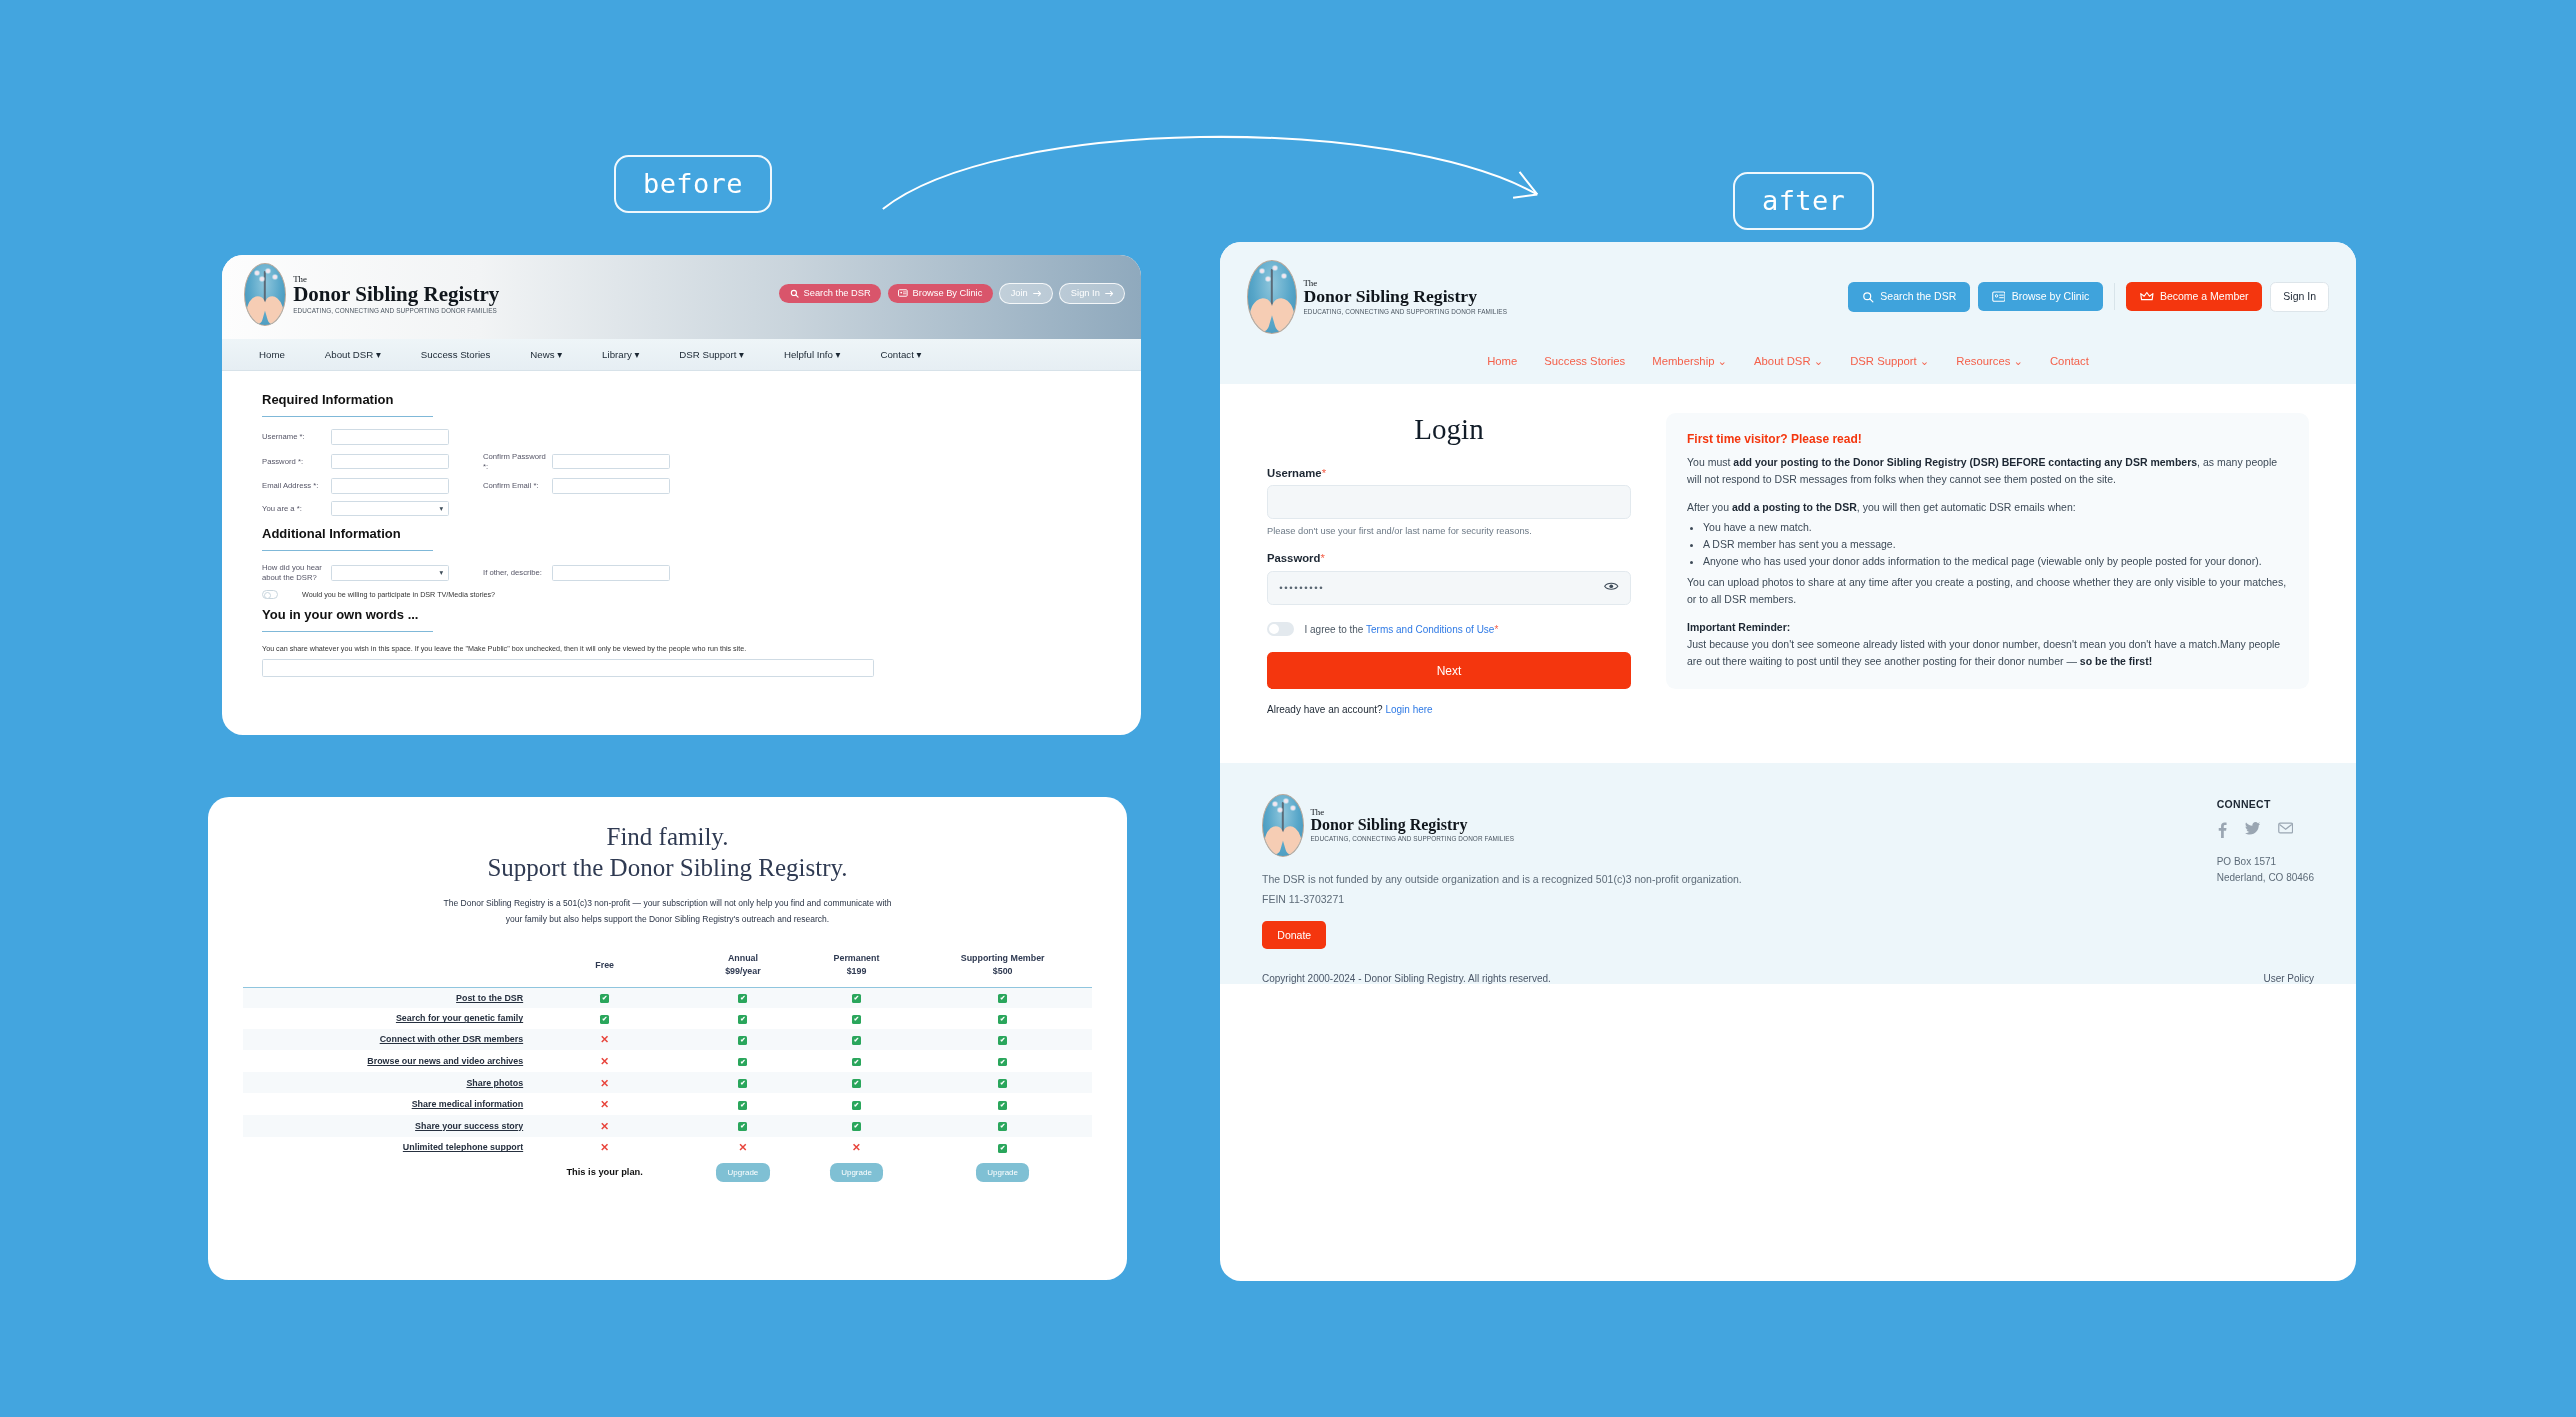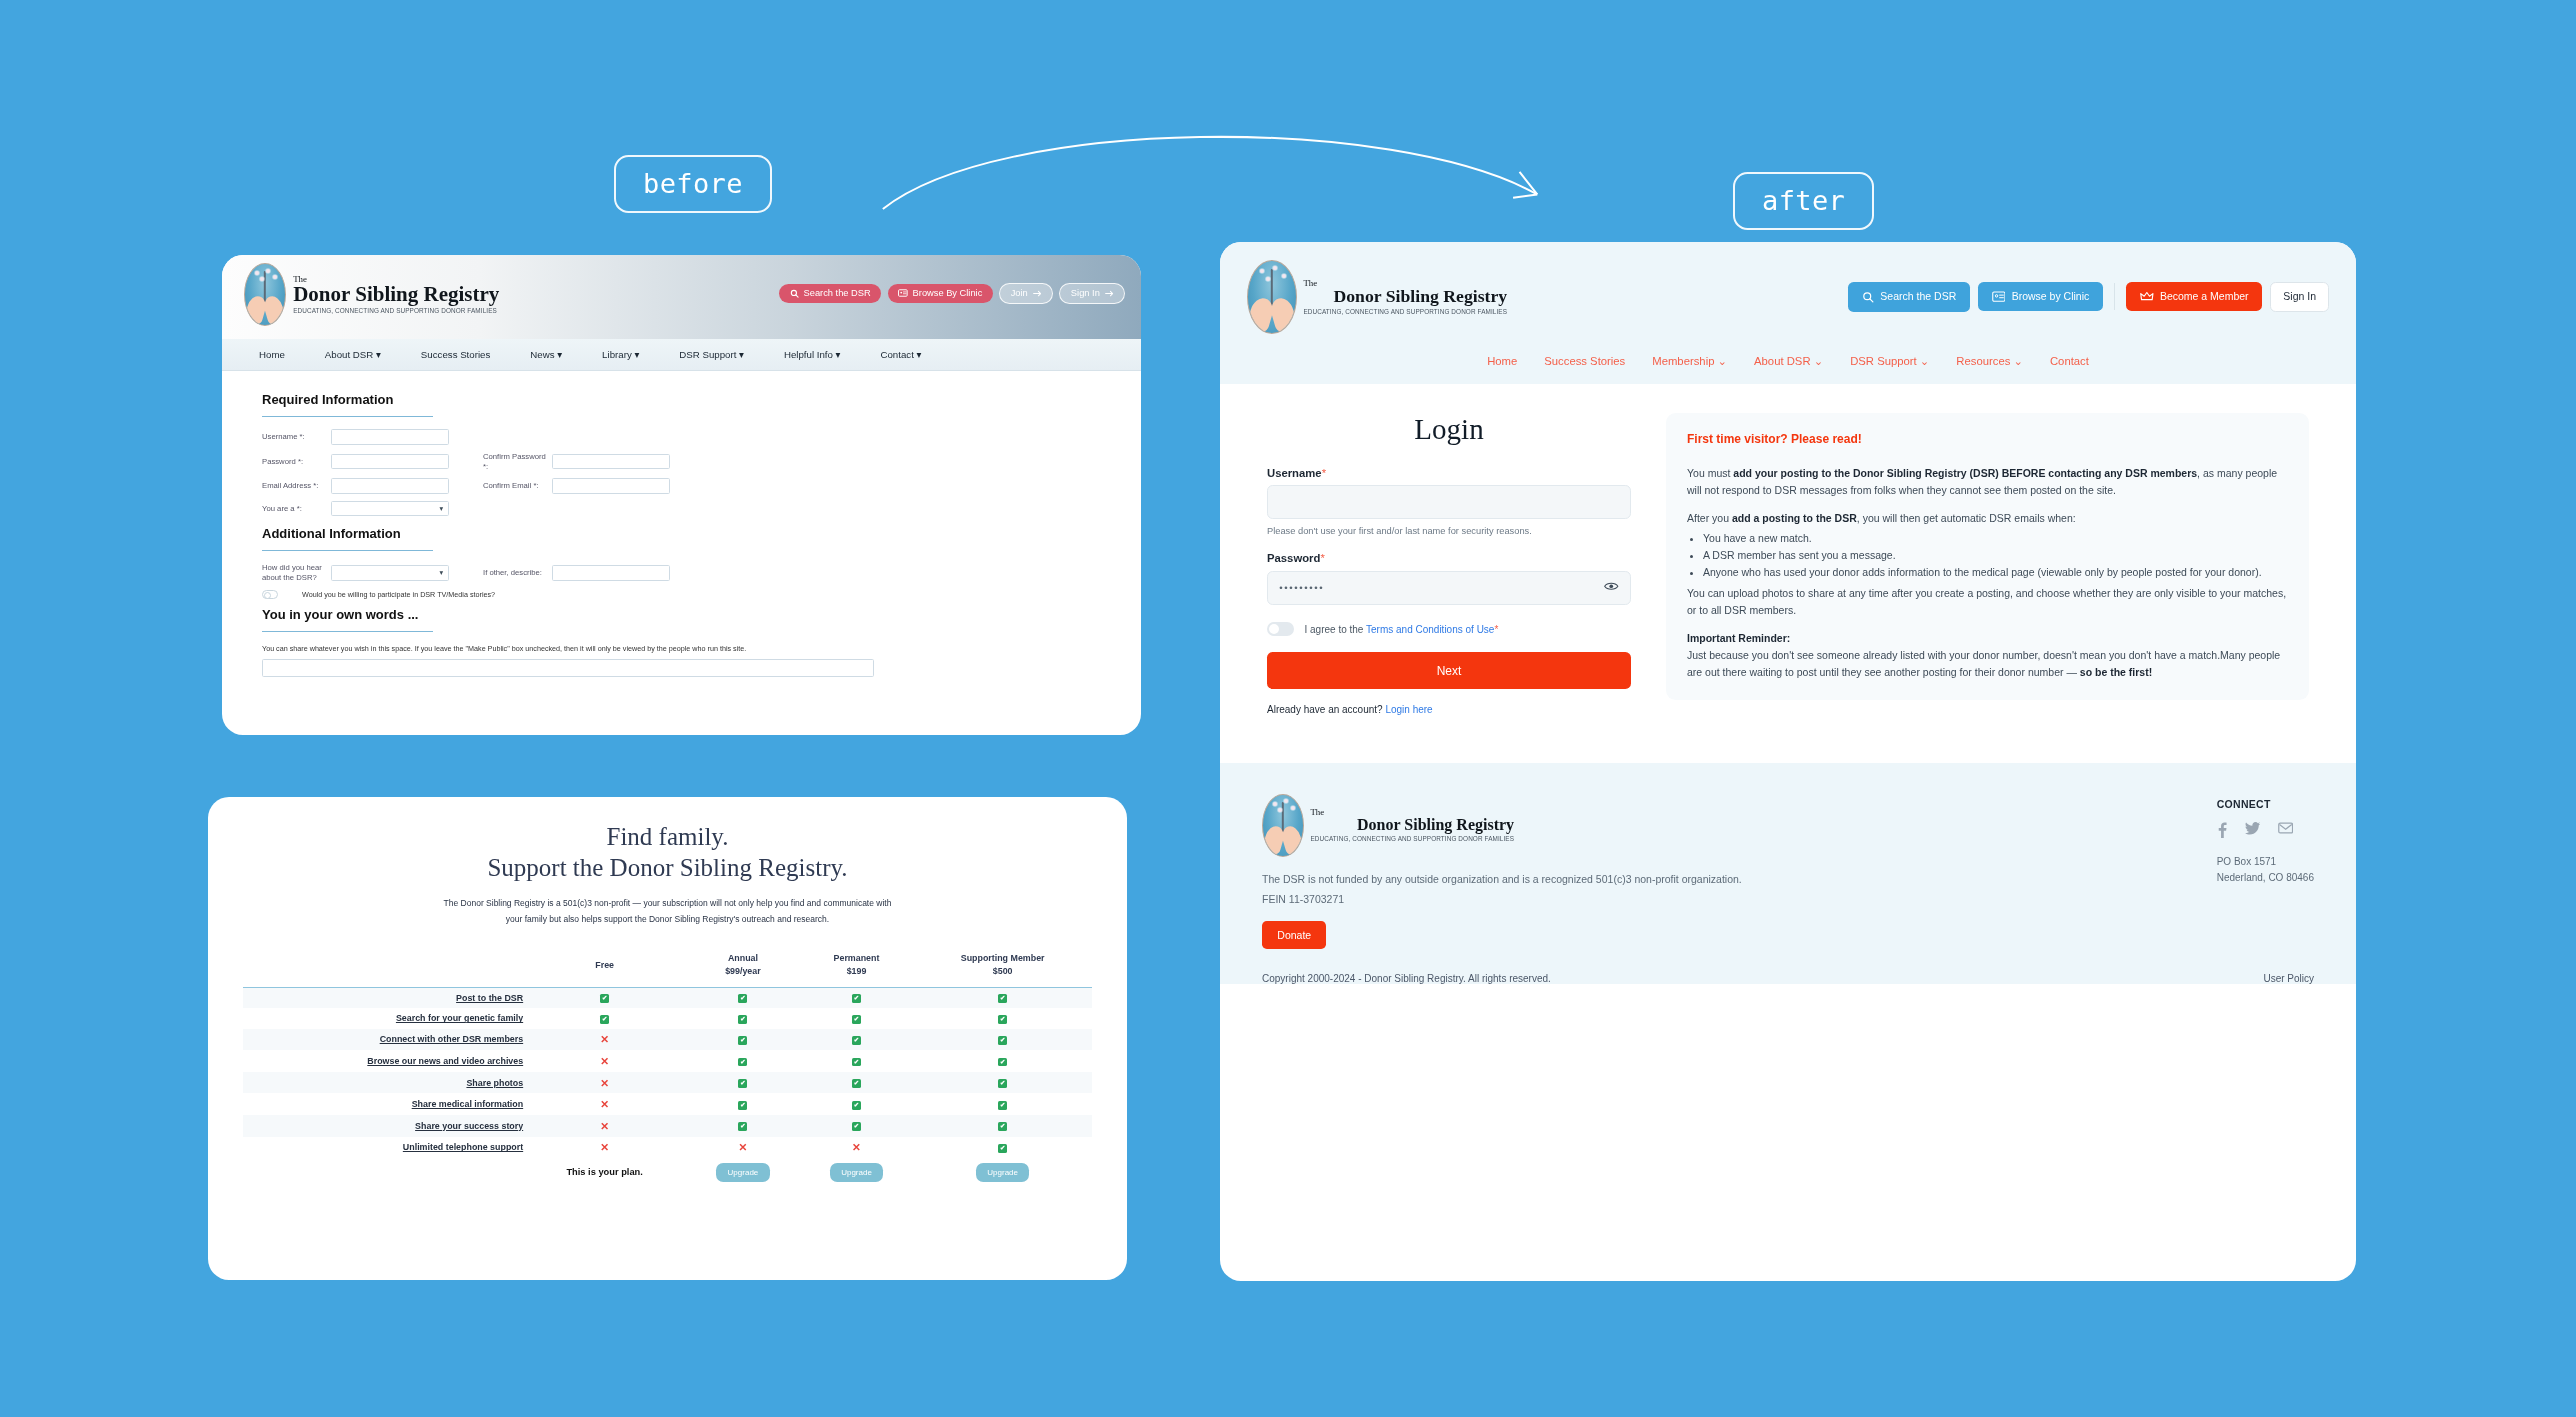--- a/index.html
+++ b/index.html
@@ -57,21 +57,21 @@
     background:#f6cdb4; border-radius:48% 48% 20% 20%;
   }
   .logo-oval i.hand.l { left:4%; transform:rotate(16deg); }
   .logo-oval i.hand.r { right:4%; transform:rotate(-16deg); }
   .logo-oval i.dot {
     position:absolute; width:4px; height:4px; border-radius:50%;
     background:#f4e6ef; box-shadow:0 0 0 0.8px rgba(255,255,255,.5);
   }
   .logo-text .l1 {
     font-family: "Liberation Serif", serif; font-weight: 700;
-    color:#10161c; line-height:1; white-space:nowrap;text-align:right;
+    color:#10161c; line-height:1; white-space:nowrap;
   }
   .logo-text .l0 {
     font-family:"Liberation Serif", serif; font-size:8.9px; color:#10161c; line-height:1;
   }
   .logo-text .l2 {
     font-size:6.4px; letter-spacing:0.1px; color:#4a5560; white-space:nowrap; margin-top:2.4px;
   }
   #old-logo .l1 { font-size: 21px; }
   .old-actions { position:absolute; right:16px; top:28px; display:flex; align-items:center; gap:6.4px; }
   .obtn {
@@ -180,21 +180,21 @@
   .agree-txt { font-size:10px; color:#4b5763; }
   .agree-txt a { color:#2f7ae5; text-decoration:none; }
   .next-btn {
     width:100%; height:37px; background:#f4360e; color:#fff; border-radius:5.6px;
     display:flex; align-items:center; justify-content:center; font-size:12px;
   }
   .already { font-size:10px; color:#1d2733; margin-top:14.5px; }
   .already a { color:#2f7ae5; text-decoration:none; }
   .info-col { flex:1; }
   .info-box { background:#f7fafc; border-radius:9.7px; padding:19.3px 21px; }
-  .info-h { color:#f4360e; font-size:12px; font-weight:700; margin-bottom:19px; }
+  .info-h { color:#f4360e; font-size:12px; font-weight:700; margin-bottom:8px; }
   .info-p { font-size:10.5px; color:#3d4a57; line-height:1.62; margin-bottom:11.3px; }
   .info-p b { color:#1d2733; }
   .info-ul { margin:0 0 3.2px 16px; }
   .info-ul li { font-size:10.5px; color:#3d4a57; line-height:1.62; }
   .n-footer { background:#edf6fa; padding:31px 42px 0 42px; display:flex; }
   .f-left { width:60%; }
   .f-txt { font-size:10.5px; color:#5d6b78; line-height:1.75; margin-top:13px; }
   .donate { display:inline-block; background:#f4360e; color:#fff; font-size:10.5px;
             border-radius:4.8px; padding:8px 15.3px; margin-top:13px; }
   .f-right { margin-left:auto; padding-top:4.8px; }

